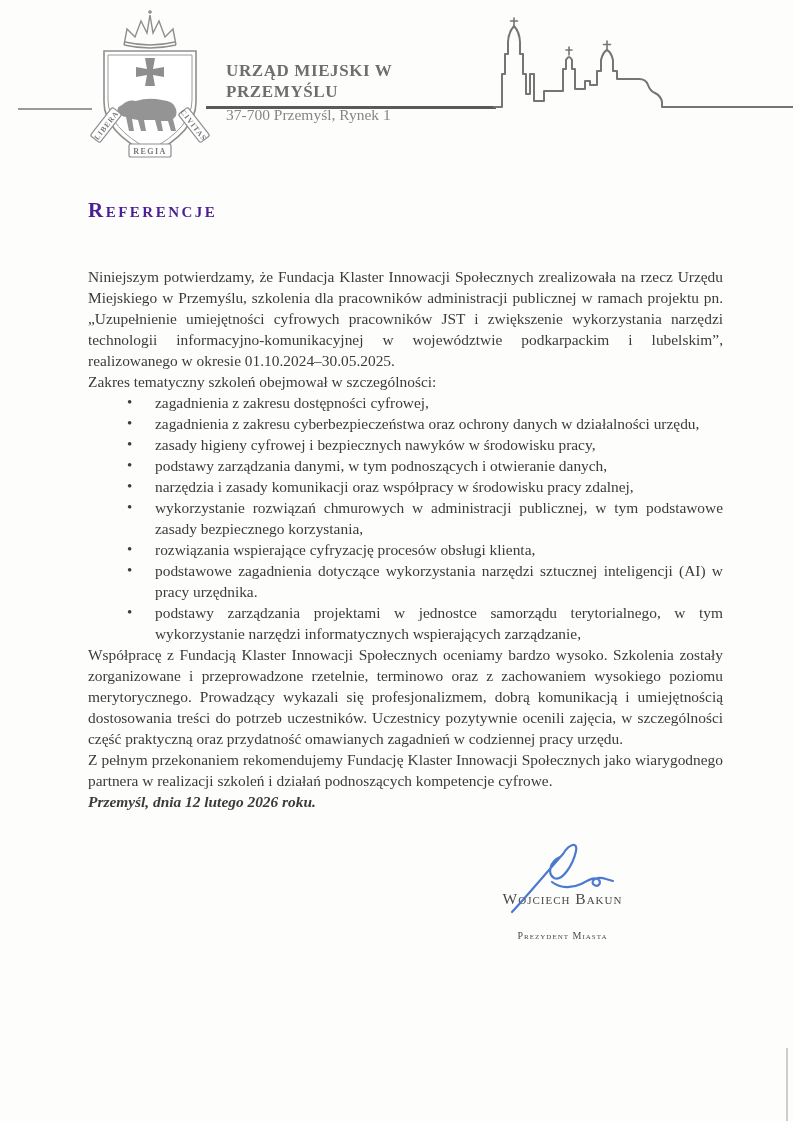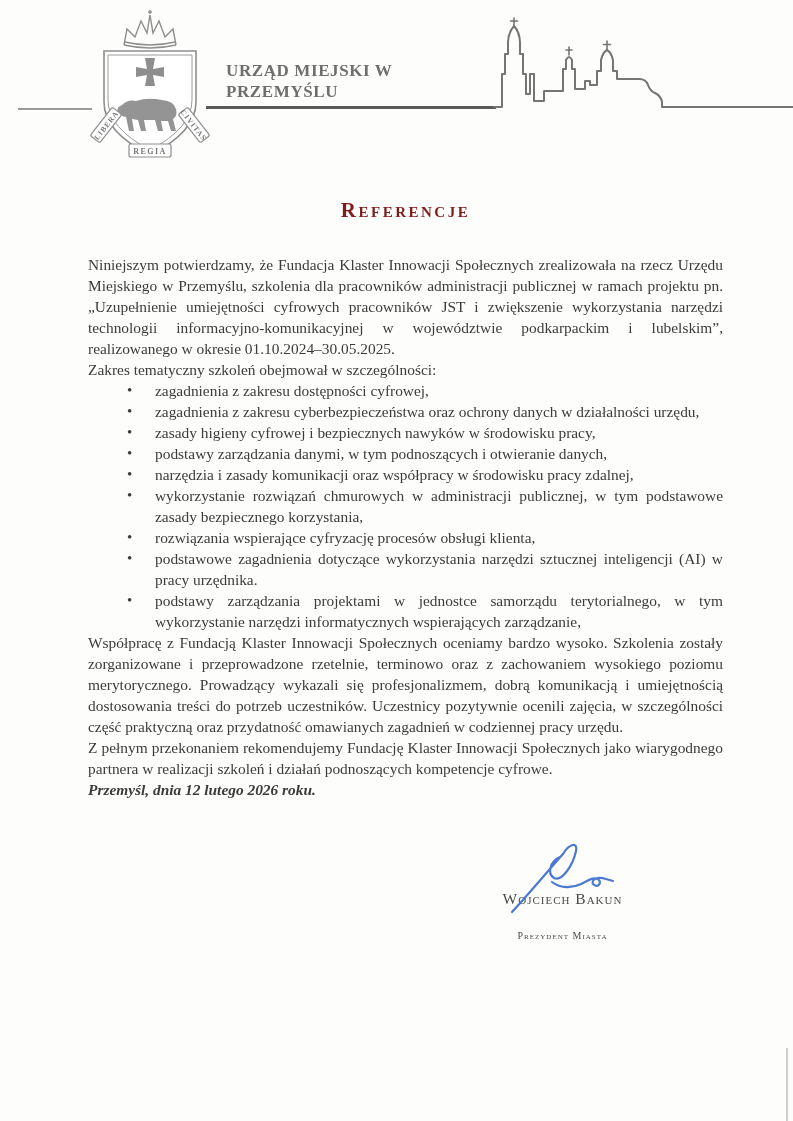--- a/index.html
+++ b/index.html
@@ -13,27 +13,27 @@
   
   .crest{left:84px;top:8px;width:132px;height:156px;}
   .orgblock{left:226px;top:60px;width:256px;line-height:1.25;}
   .org-name{font-size:17px;font-weight:bold;letter-spacing:.6px;color:#6e6e6e;}
   .org-address{font-size:15.5px;color:#868686;margin-top:2px;}
   .rule-left{left:18px;top:108px;width:74px;height:2px;background:#9a9a9a;}
   .rule-main{left:206px;top:106px;width:290px;height:3px;background:#5a5a5a;}
   .skyline{left:493px;top:10px;width:300px;height:104px;}
   
   .doc-title{
-    left:88px;top:198px;width:635px;text-align:center;
+    left:88px;top:198px;width:635px;text-align:left;
     font-size:21px;font-weight:bold;font-variant:small-caps;
-    letter-spacing:2.5px;color:#7f1d1d;
+    letter-spacing:2.5px;color:#4c1d95;
   }
   
   .content{
-    left:88px;top:254px;width:635px;
+    left:88px;top:266px;width:635px;
     font-size:15.4px;line-height:21px;text-align:justify;color:#3b3b3b;
   }
   .content p{margin:0;}
   ul.scope{list-style:none;margin:0;padding:0;}
   ul.scope li{position:relative;padding-left:67px;}
   ul.scope li::before{
     content:"\2022";position:absolute;left:39px;top:0;
     font-size:15px;color:#3b3b3b;
   }
   .date-line{margin-left:100px;font-weight:bold;font-style:italic;}
@@ -75,20 +75,21 @@
       <rect x="92" y="111" width="36" height="12" rx="2" fill="#ffffff" stroke="#8e8e8e" stroke-width="1.2"></rect>
       <text x="110" y="120" text-anchor="middle" font-size="7.5" font-weight="bold" letter-spacing="1" fill="#787878" font-family="Liberation Serif, serif">CIVITAS</text>
     </g>
     <rect x="45" y="136" width="42" height="13" rx="2" fill="#ffffff" stroke="#8e8e8e" stroke-width="1.2"></rect>
     <text x="66" y="146" text-anchor="middle" font-size="8" font-weight="bold" letter-spacing="1.5" fill="#787878" font-family="Liberation Serif, serif">REGIA</text>
   </g>
 </svg>
 
 <div class="abs orgblock">
   <div class="org-name">URZĄD MIEJSKI W PRZEMYŚLU</div>
+  <div class="org-address">37-700 Przemyśl, Rynek 1</div>
 </div>
 
 <div class="abs rule-left"></div>
 <div class="abs rule-main"></div>
 
 <svg class="abs skyline" viewBox="0 0 300 104" xmlns="http://www.w3.org/2000/svg">
   <g fill="none" stroke="#757575" stroke-width="2" stroke-linejoin="round" stroke-linecap="round">
     <path d="M0,97 L9,97 L9,64 L12,64 L12,44 L15,44 L15,32 Q15.5,22 21,16 Q26.5,22 27,32 L27,44
              L30,44 L30,64 L33,64 L33,84 L37,84 L37,64 L41,64 L41,91 L51,91 L51,81 L70,81
              L70,59 L73,59 L73,50 Q76,44 79,50 L79,59 L82,59 L82,79 L92,79 L92,71 L97,71 L97,75 L104,75

